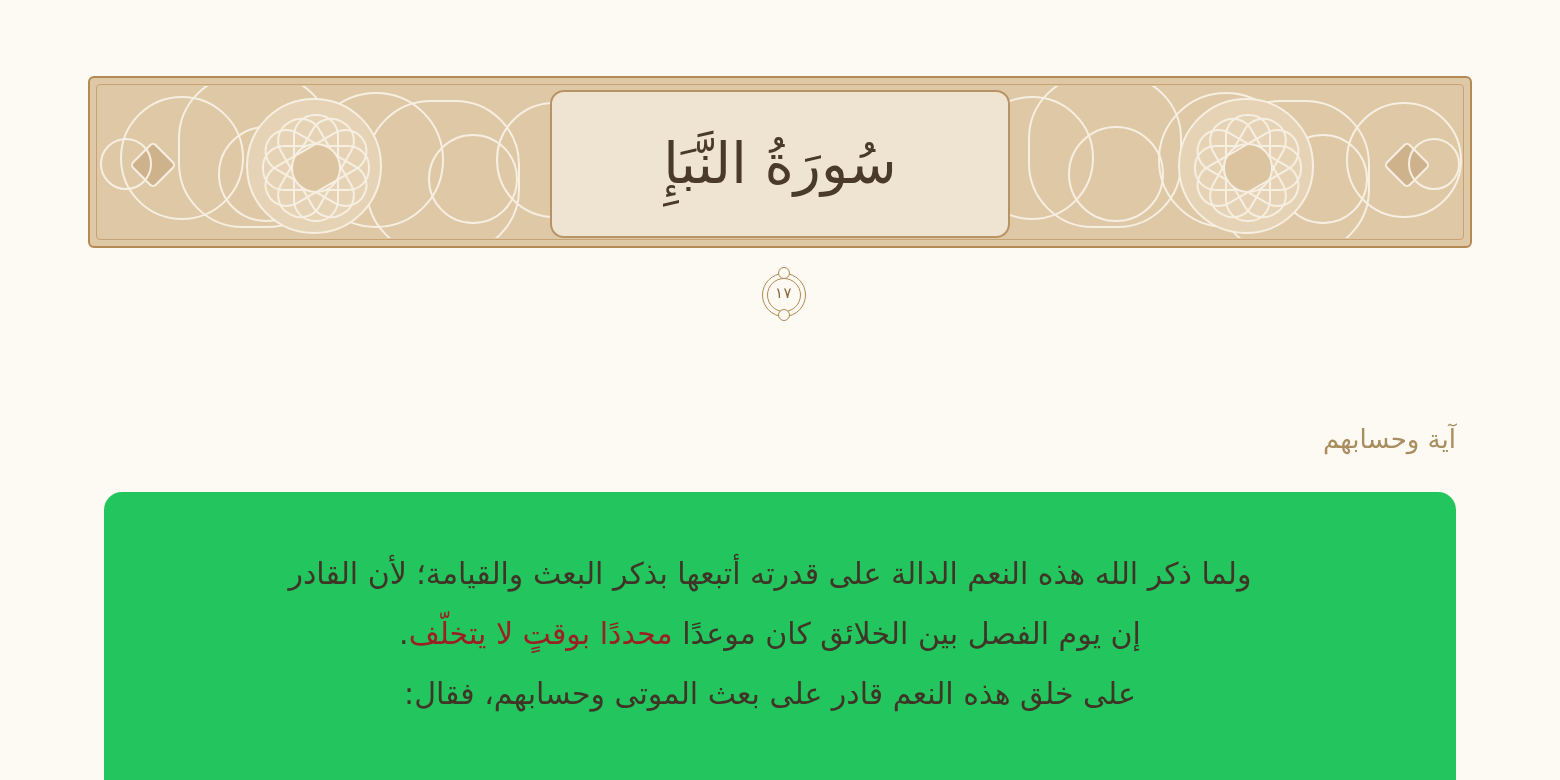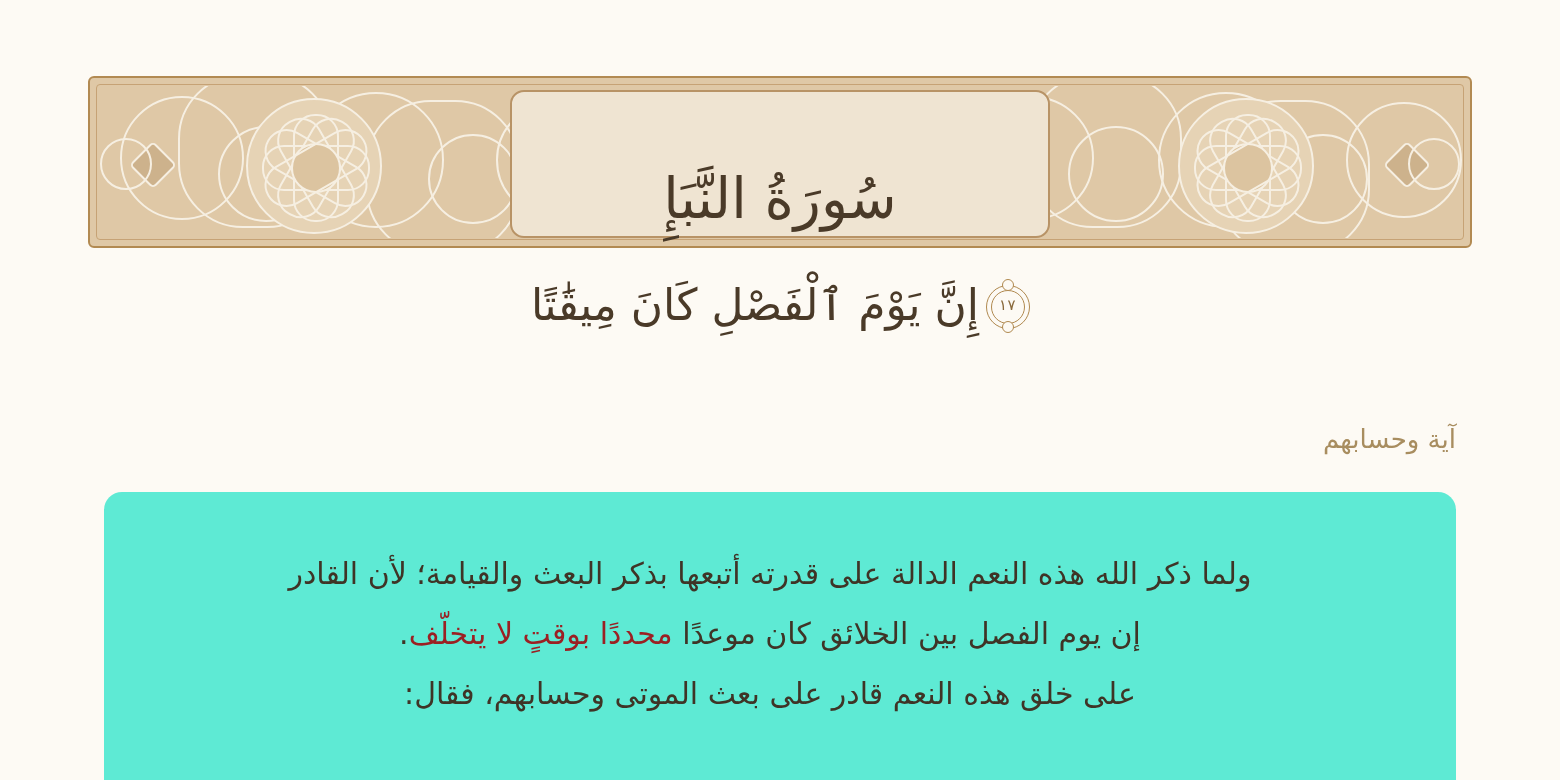--- a/index.html
+++ b/index.html
@@ -43,28 +43,28 @@
     border: 1px solid #c6a275;
     border-radius: 4px;
     box-sizing: border-box;
   }
   
   .banner-cartouche {
     position: absolute;
     left: 50%;
     top: 12px;
     transform: translateX(-50%);
-    width: 540px;
+    width: 460px;
     height: 148px;
     background: #efe4d2;
     border: 2px solid #b89366;
     border-radius: 14px;
     box-sizing: border-box;
     display: flex;
-    align-items: flex-end;
+    align-items: center;
     justify-content: center;
     z-index: 4;
   }
   .surah-title {
     font-family: "DejaVu Sans", "Liberation Sans", sans-serif;
     font-size: 56px;
     color: #4a3a28;
     line-height: 1.3;
     white-space: nowrap;
     direction: rtl;
@@ -249,21 +249,21 @@
     direction: rtl;
   }
 
   
   .tafsir-panel {
     position: absolute;
     left: 104px;
     right: 104px;
     top: 492px;
     bottom: 0;
-    background: #5eead4;
+    background: #22c55e;
     border-radius: 18px 18px 0 0;
     box-sizing: border-box;
     padding: 52px 72px 28px 52px;
     direction: rtl;
   }
   .tafsir-text {
     font-size: 30px;
     line-height: 2.0;
     color: #3f3426;
     text-align: center;
@@ -327,21 +327,21 @@
     </div>
   </div>
 
   <div class="ayah-row">
     <span class="ayah-marker">
       <span class="ring-outer"></span>
       <span class="ring-inner"></span>
       <span class="tip top"></span>
       <span class="tip bottom"></span>
       <span class="num">١٧</span>
-    </span><span class="ayah-text">إِنَّ يَوْمَ ٱلْفَصْلِ كَانَ مِيقَٰتًا</span>
+    </span>
   </div>
 
   <div class="section-label">آية وحسابهم</div>
 
   <div class="tafsir-panel">
     <p class="tafsir-text">
       <span class="tafsir-line">ولما ذكر الله هذه النعم الدالة على قدرته أتبعها بذكر البعث والقيامة؛ لأن القادر</span>
       <span class="tafsir-line"><span>إن يوم الفصل بين الخلائق كان موعدًا </span><span class="hl">محددًا بوقتٍ لا يتخلّف</span><span>.</span></span>
       <span class="tafsir-line">على خلق هذه النعم قادر على بعث الموتى وحسابهم، فقال:</span>
     </p>

